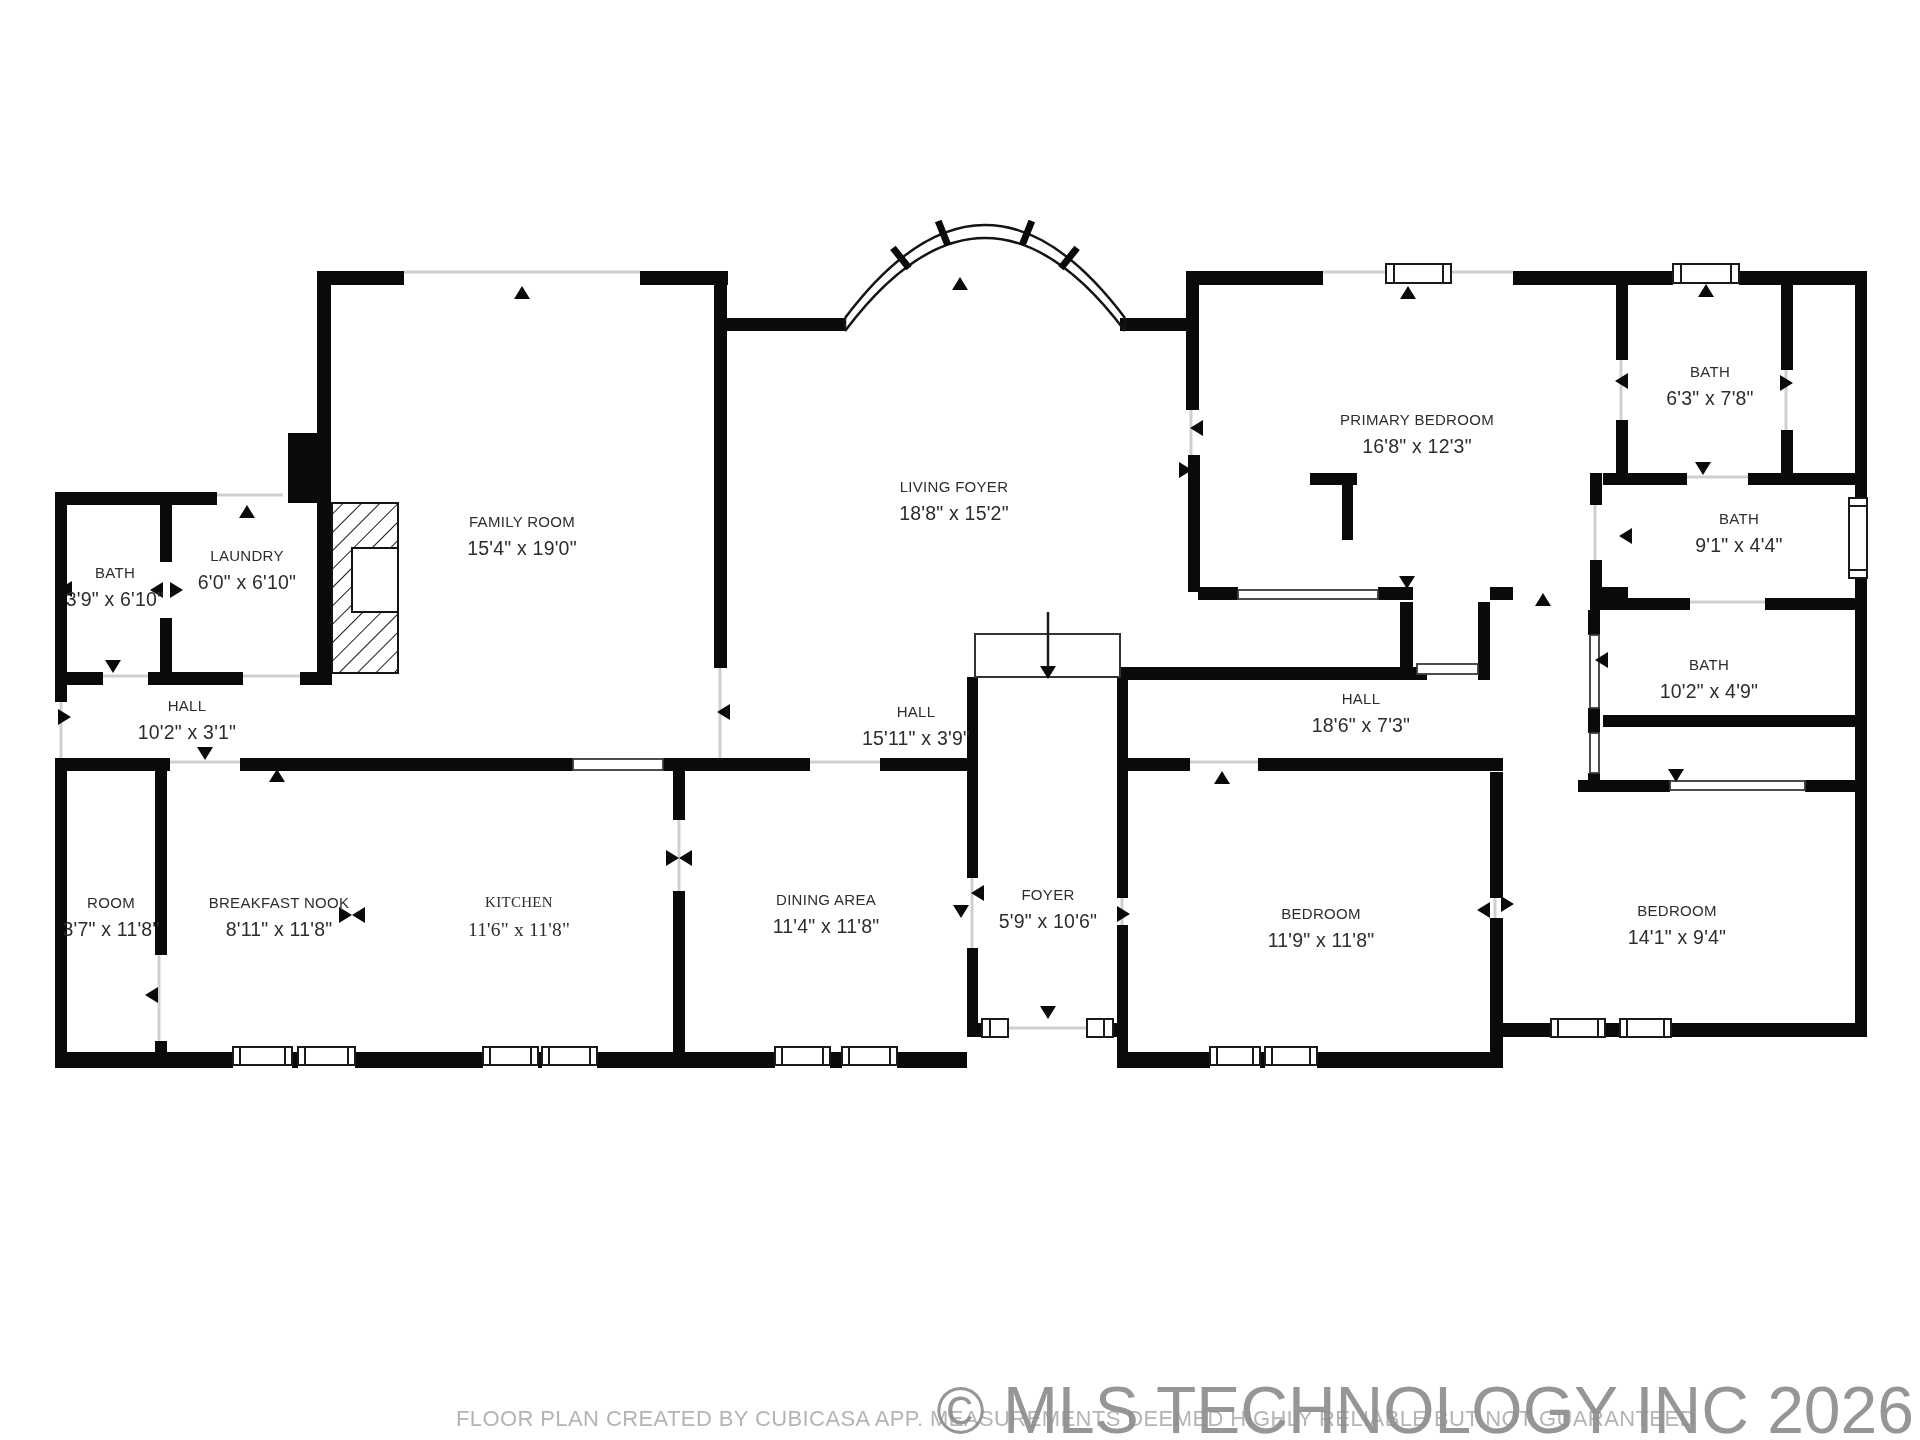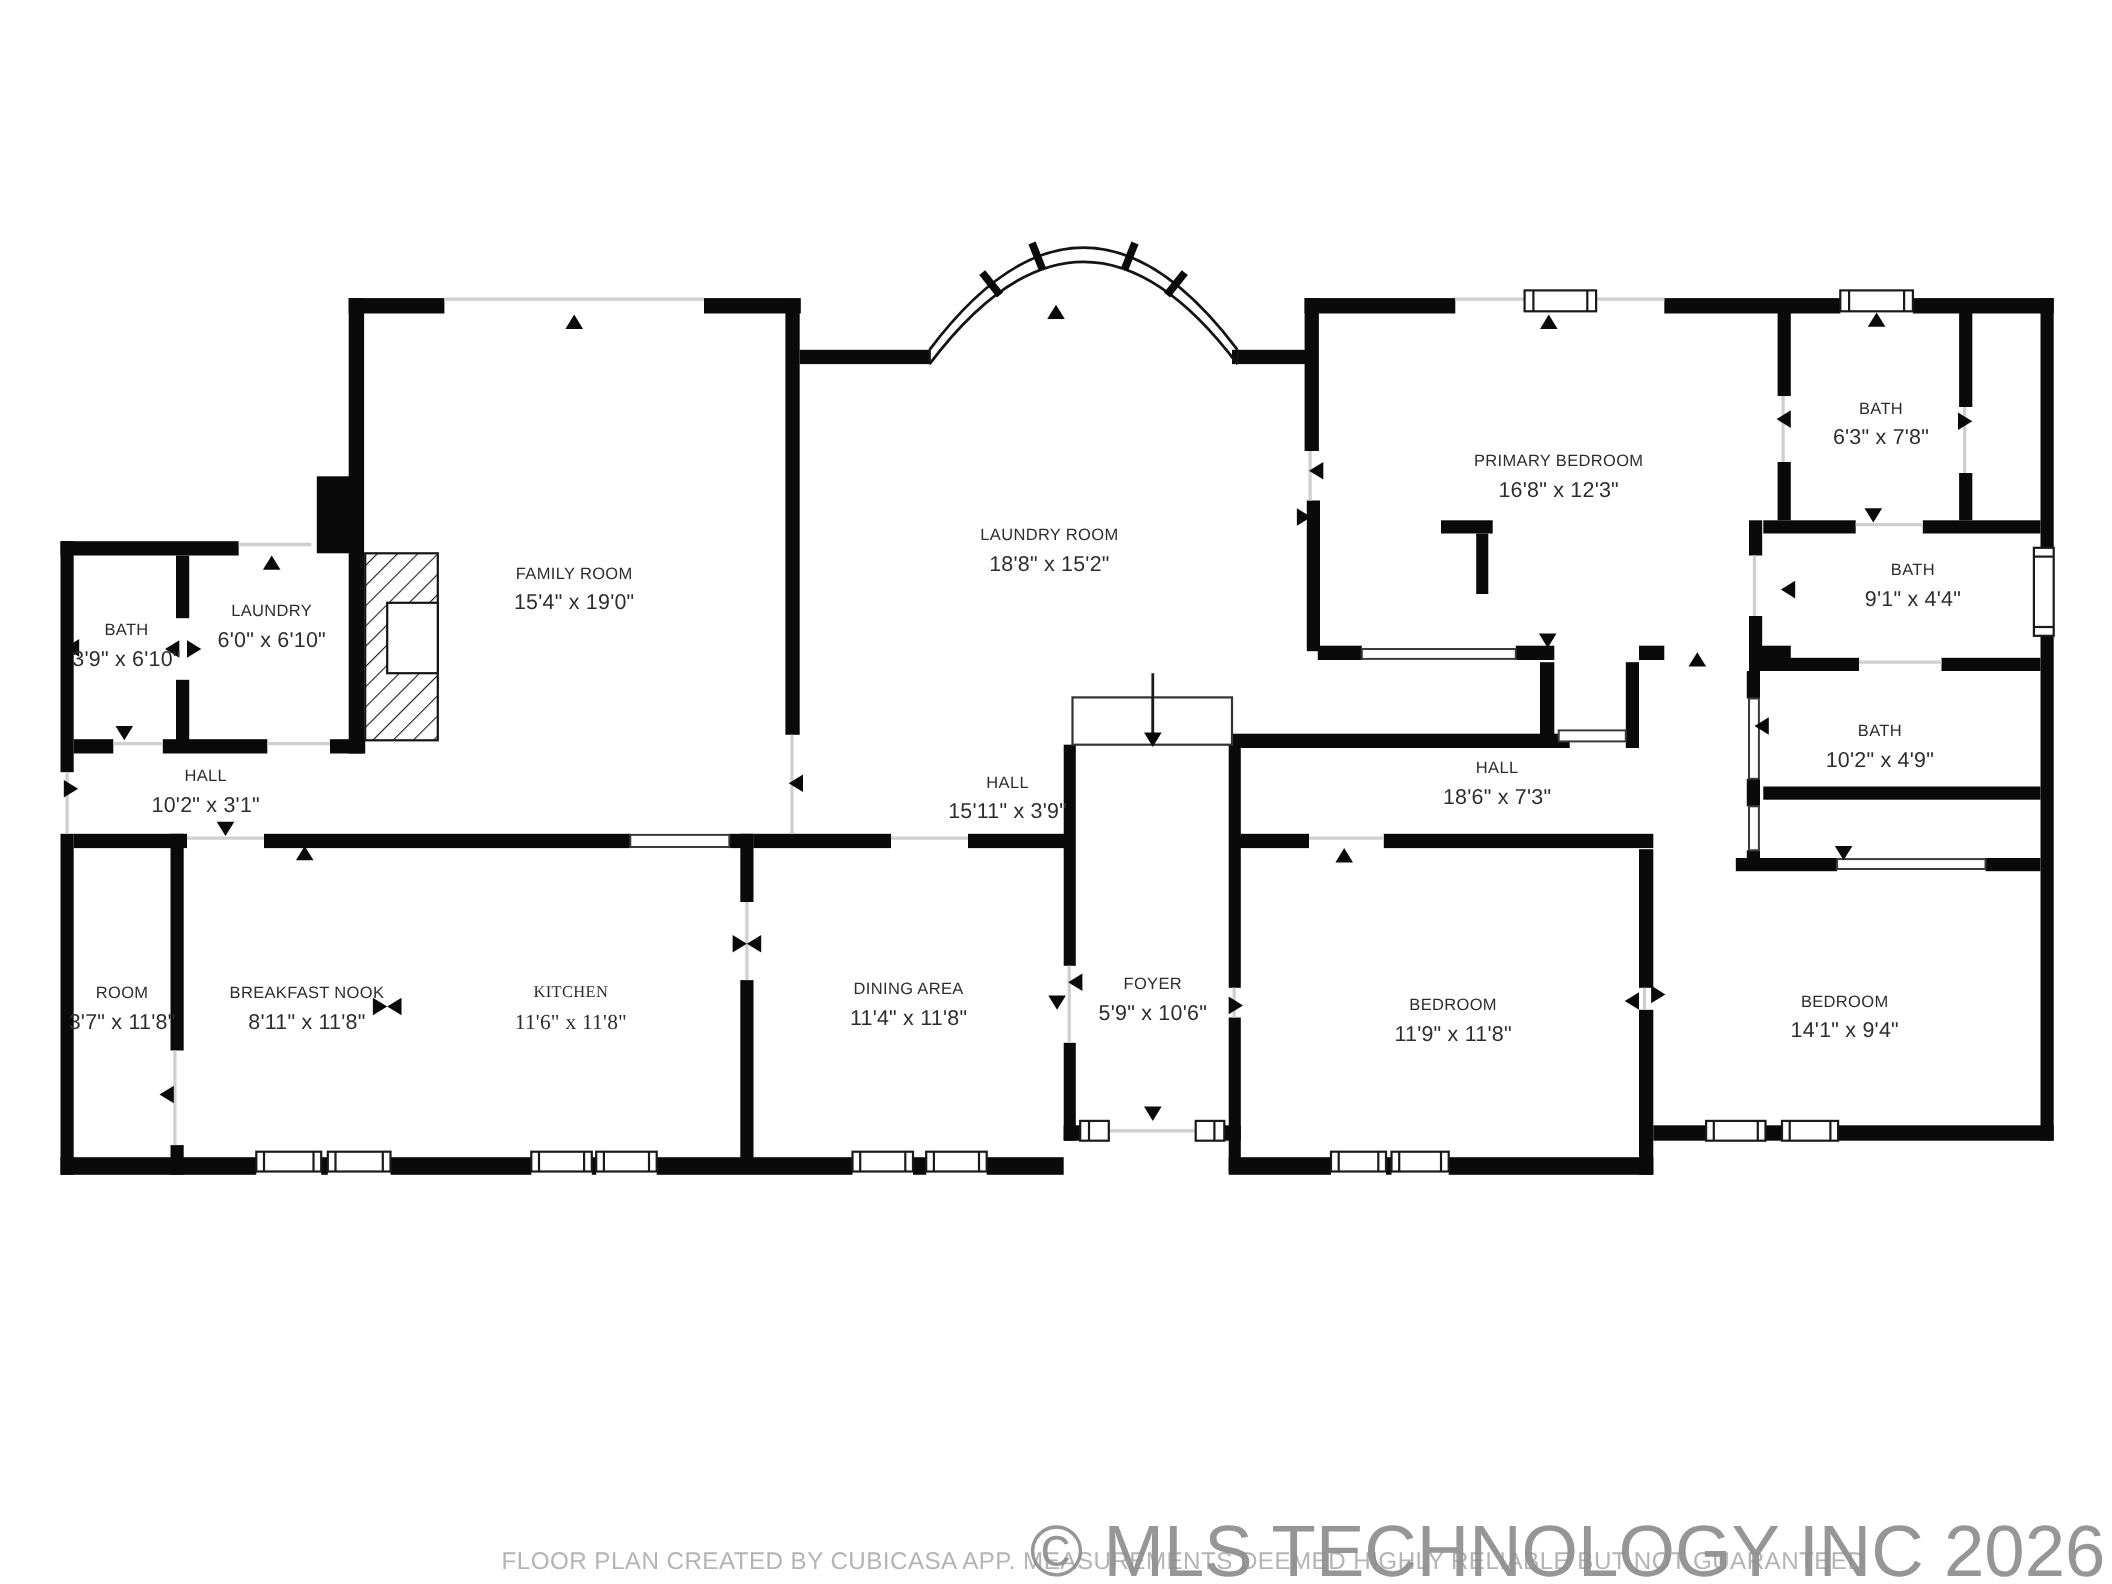--- a/index.html
+++ b/index.html
@@ -301,21 +301,21 @@
     <use href="#arr" transform="translate(686,858) rotate(-90)"></use>
   </g>
 </svg>
 
 <div id="labels">
       <div class="room-label" style="left: 522px; top: 535px; text-align: center;">
         <span class="rname">FAMILY ROOM</span>
         <span class="rdims">15'4" x 19'0"</span>
       </div>
       <div class="room-label" style="left: 954px; top: 500px;">
-        <span class="rname">LAUNDRY ROOM</span>
+        <span class="rname">LIVING FOYER</span>
         <span class="rdims">18'8" x 15'2"</span>
       </div>
       <div class="room-label" style="left: 1417px; top: 433px;">
         <span class="rname">PRIMARY BEDROOM</span>
         <span class="rdims">16'8" x 12'3"</span>
       </div>
       <div class="room-label" style="left: 1710px; top: 385px;">
         <span class="rname">BATH</span>
         <span class="rdims">6'3" x 7'8"</span>
       </div>

